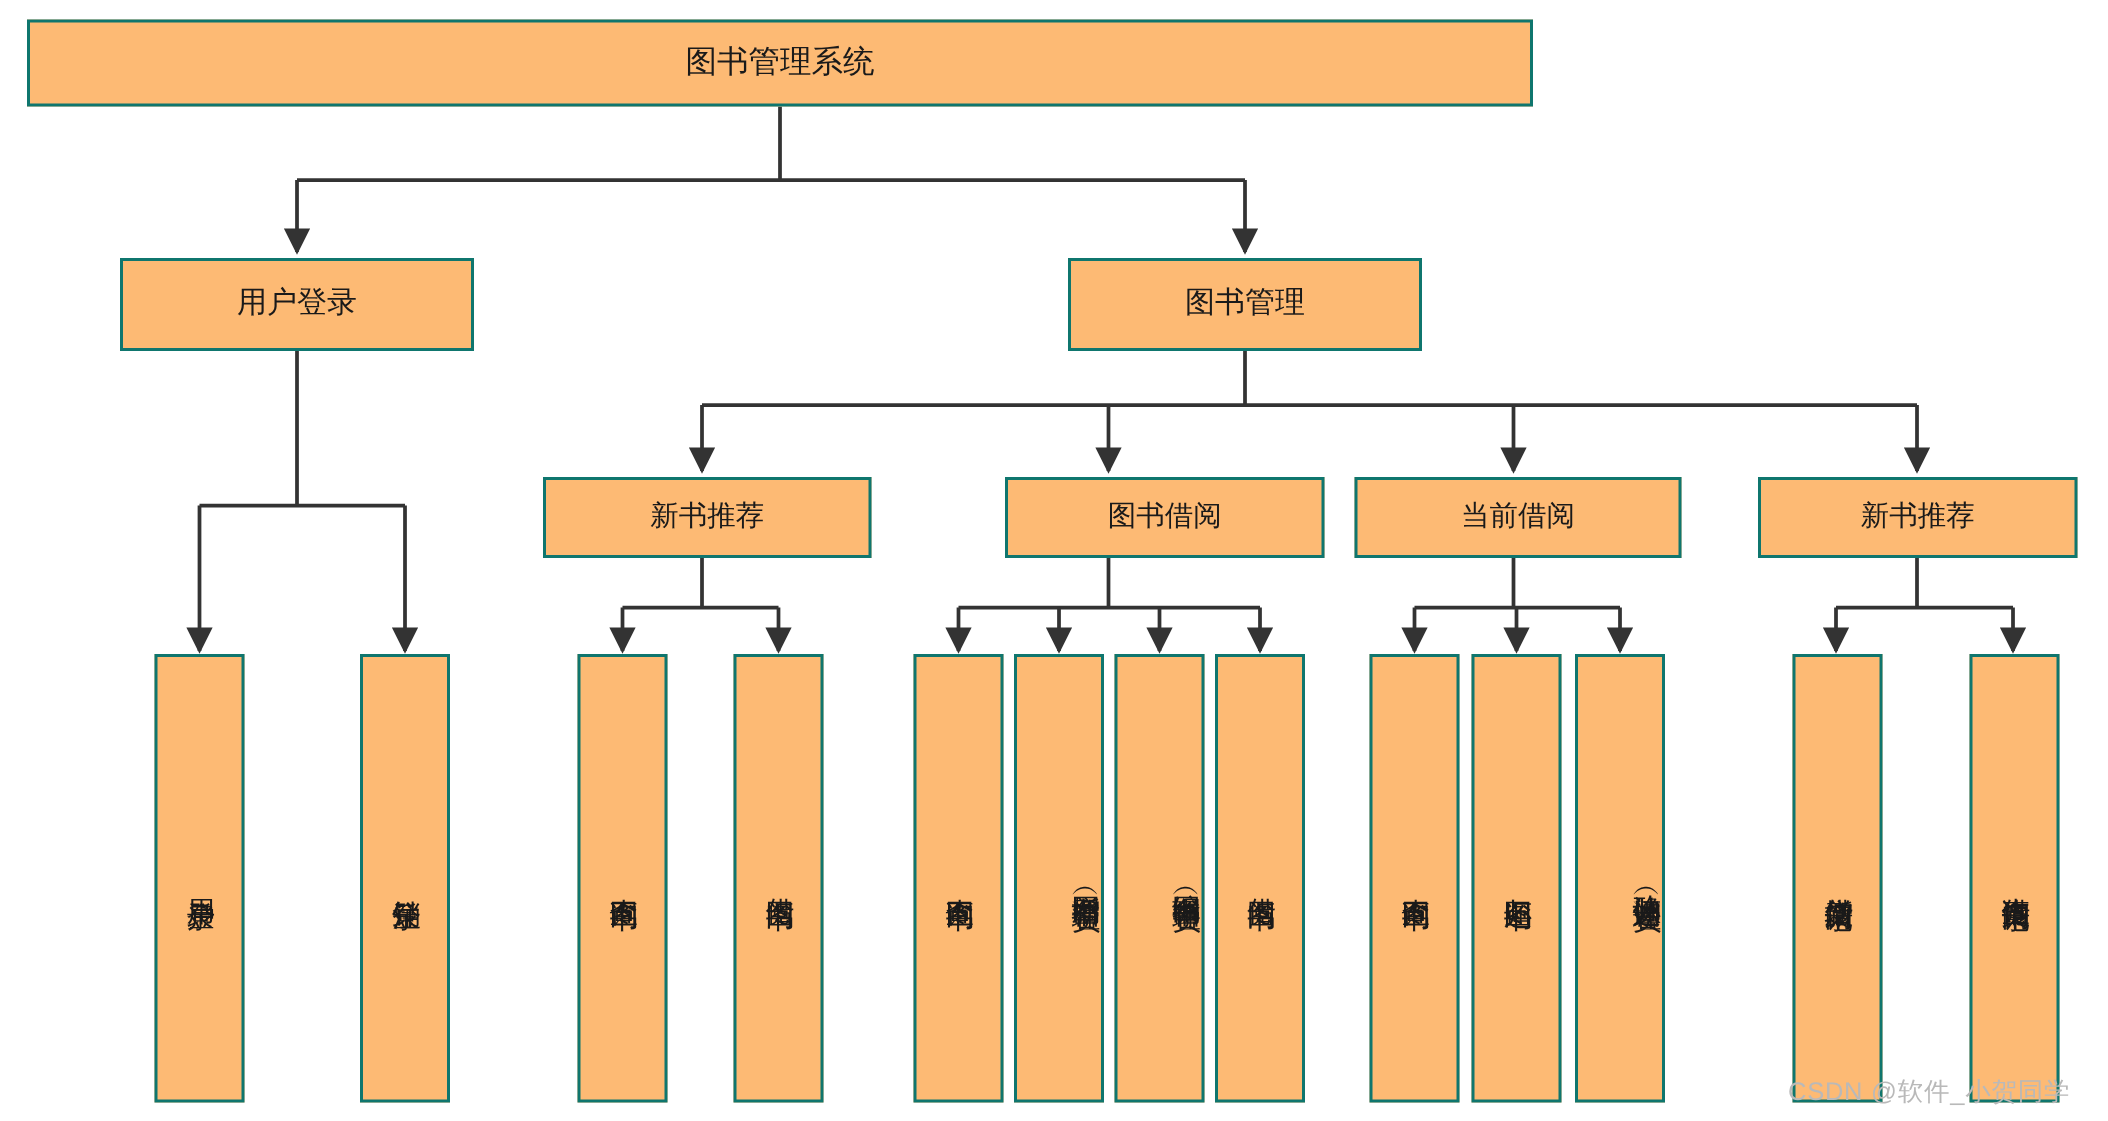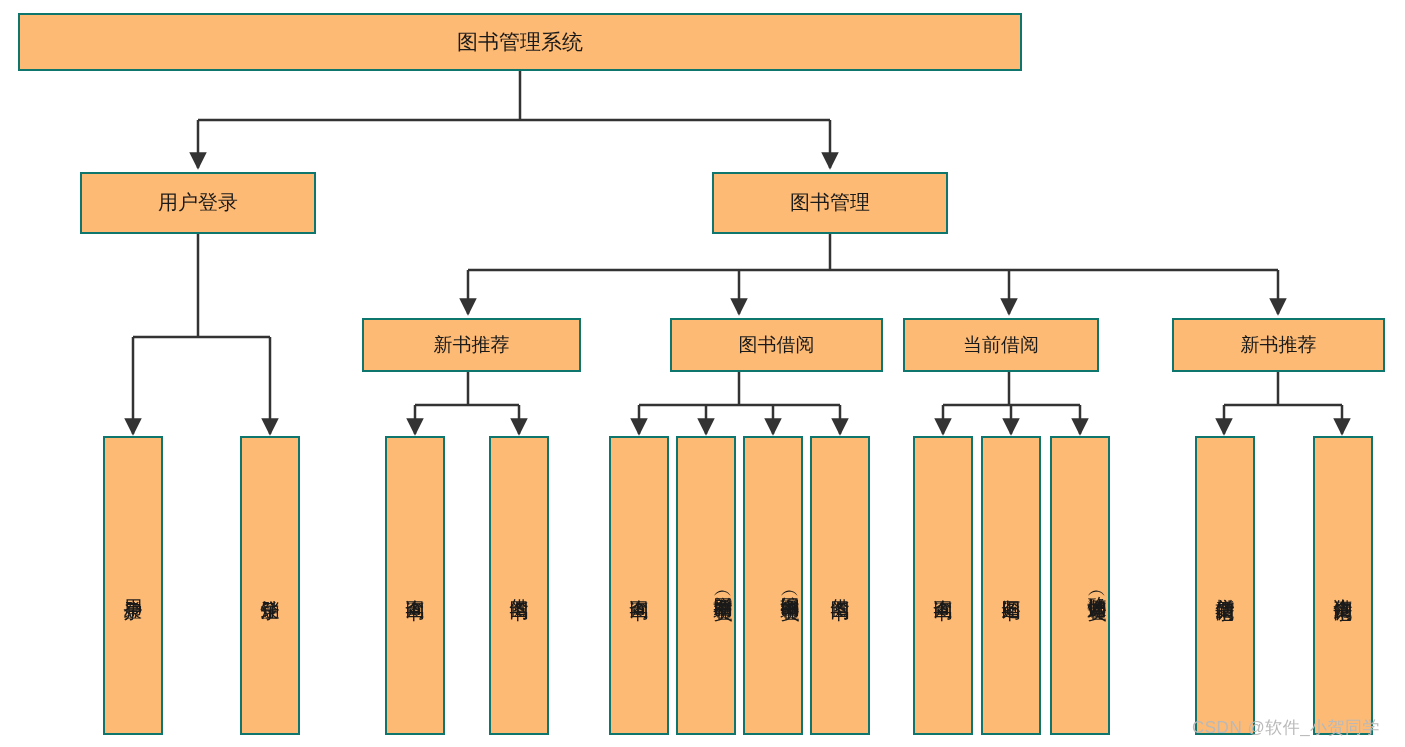--- a/index.html
+++ b/index.html
@@ -131,21 +131,21 @@
   <div class="node level1" style="left:712px; top:172px; width:236px; height:62px;align-items:center;">
     <span>图书管理</span>
   </div>
 
   <div class="node level2" style="left:362px; top:318px; width:219px; height:54px;">
     <span>新书推荐</span>
   </div>
   <div class="node level2" style="left:670px; top:318px; width:213px; height:54px;">
     <span>图书借阅</span>
   </div>
-  <div class="node level2" style="left:903px; top:318px; width:196px; height:54px;">
+  <div class="node level2" style="left:903px; top:318px; width:218px; height:54px;">
     <span>当前借阅</span>
   </div>
   <div class="node level2" style="left:1172px; top:318px; width:213px; height:54px;">
     <span>新书推荐</span>
   </div>
 
   <div class="node leaf" style="left:103px; top:436px; width:60px; height:299px;">
     <span>用户登录</span>
   </div>
   <div class="node leaf" style="left:240px; top:436px; width:60px; height:299px;">

